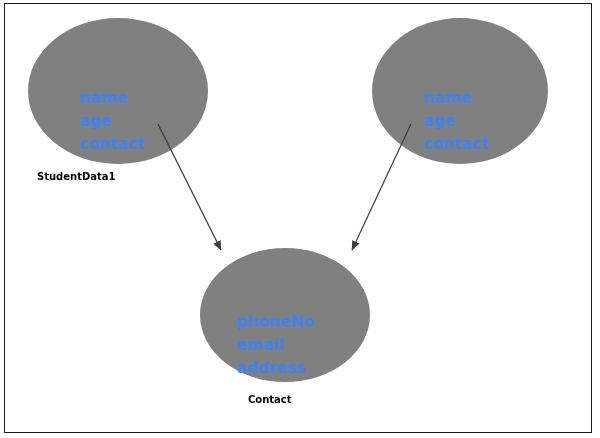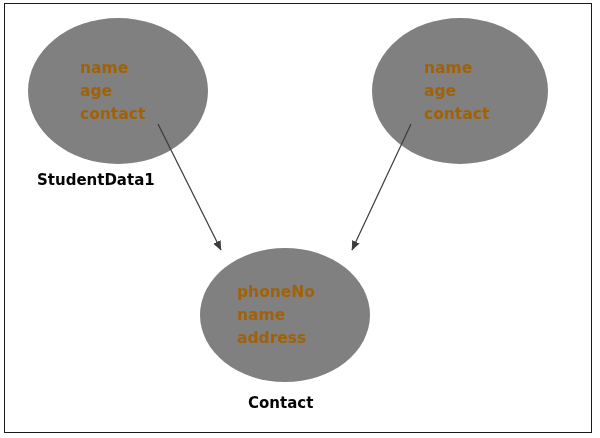--- a/index.html
+++ b/index.html
@@ -33,29 +33,30 @@
     top: 0;
     width: 600px;
     height: 438px;
   }
   .ellipse-text {
     position: absolute;
     font-family: "DejaVu Sans", sans-serif;
     font-weight: bold;
     font-size: 15.5px;
     line-height: 23px;
-    color: #a16207;
+    color: #3b82f6;
     text-align: left;
     white-space: pre;
+    margin-top: 30px;
   }
   .entity-label {
     position: absolute;
     font-family: "DejaVu Sans", sans-serif;
     font-weight: bold;
-    font-size: 15px;
+    font-size: 10px;
     color: #050505;
     white-space: nowrap;
   }
   #txt-student1 { left: 80px;  top: 57px; }
   #txt-student2 { left: 424px; top: 57px; }
   #txt-contact  { left: 237px; top: 281px; }
 
   #lbl-student1 { left: 37px;  top: 171px; }
   #lbl-student2 { left: 411px; top: 171px; }
   #lbl-contact  { left: 248px; top: 394px; }
@@ -87,21 +88,21 @@
 
   <div class="ellipse-text" id="txt-student1">name
 age
 contact</div>
 
   <div class="ellipse-text" id="txt-student2">name
 age
 contact</div>
 
   <div class="ellipse-text" id="txt-contact">phoneNo
-name
+email
 address</div>
 
   <div class="entity-label" id="lbl-student1">StudentData1</div>
 
 
   <div class="entity-label" id="lbl-contact">Contact</div>
 
 </div>
 
 </body></html>

